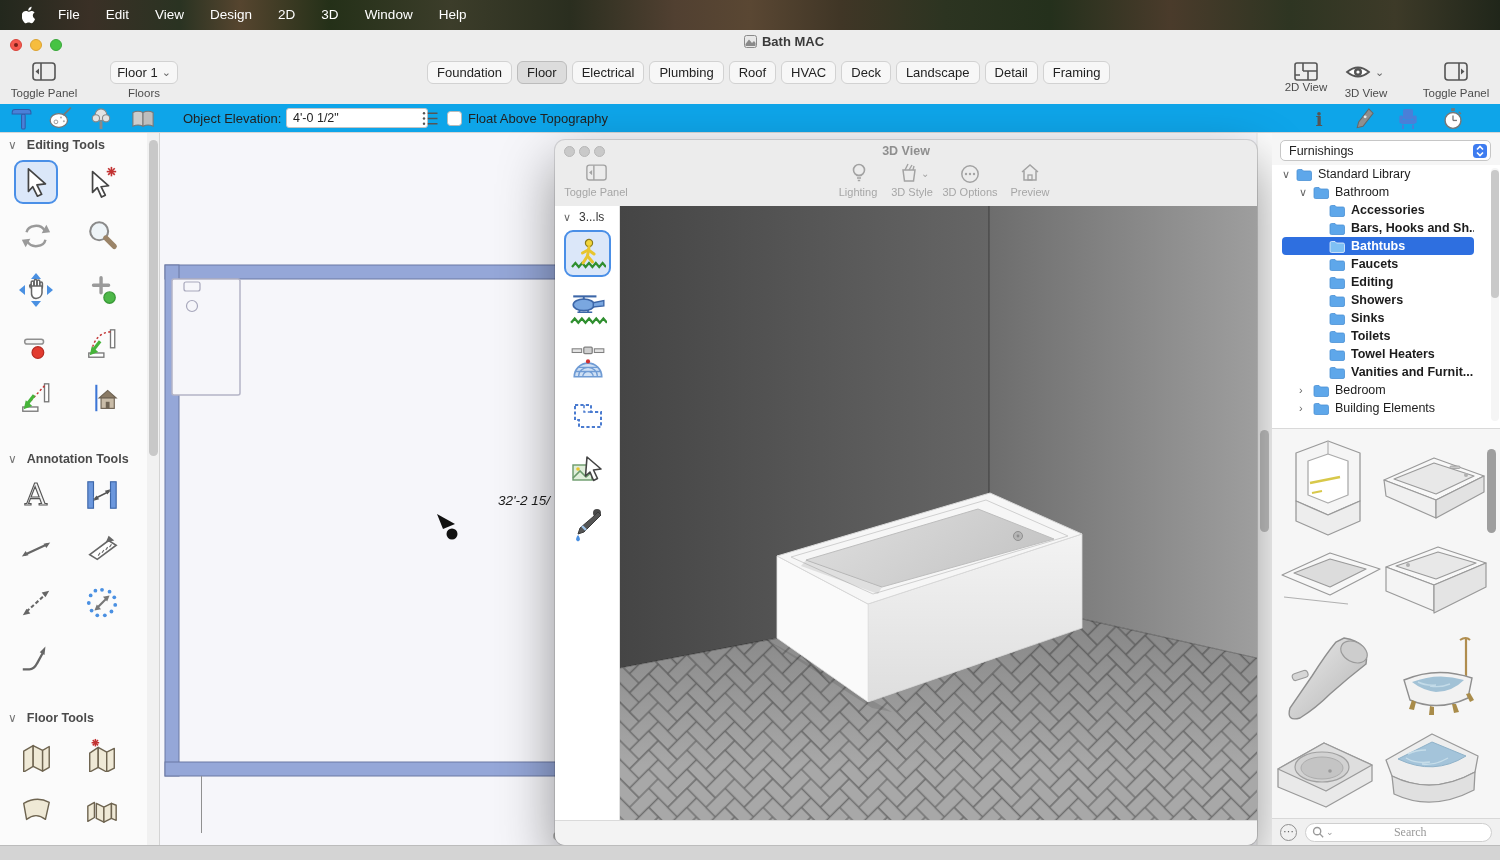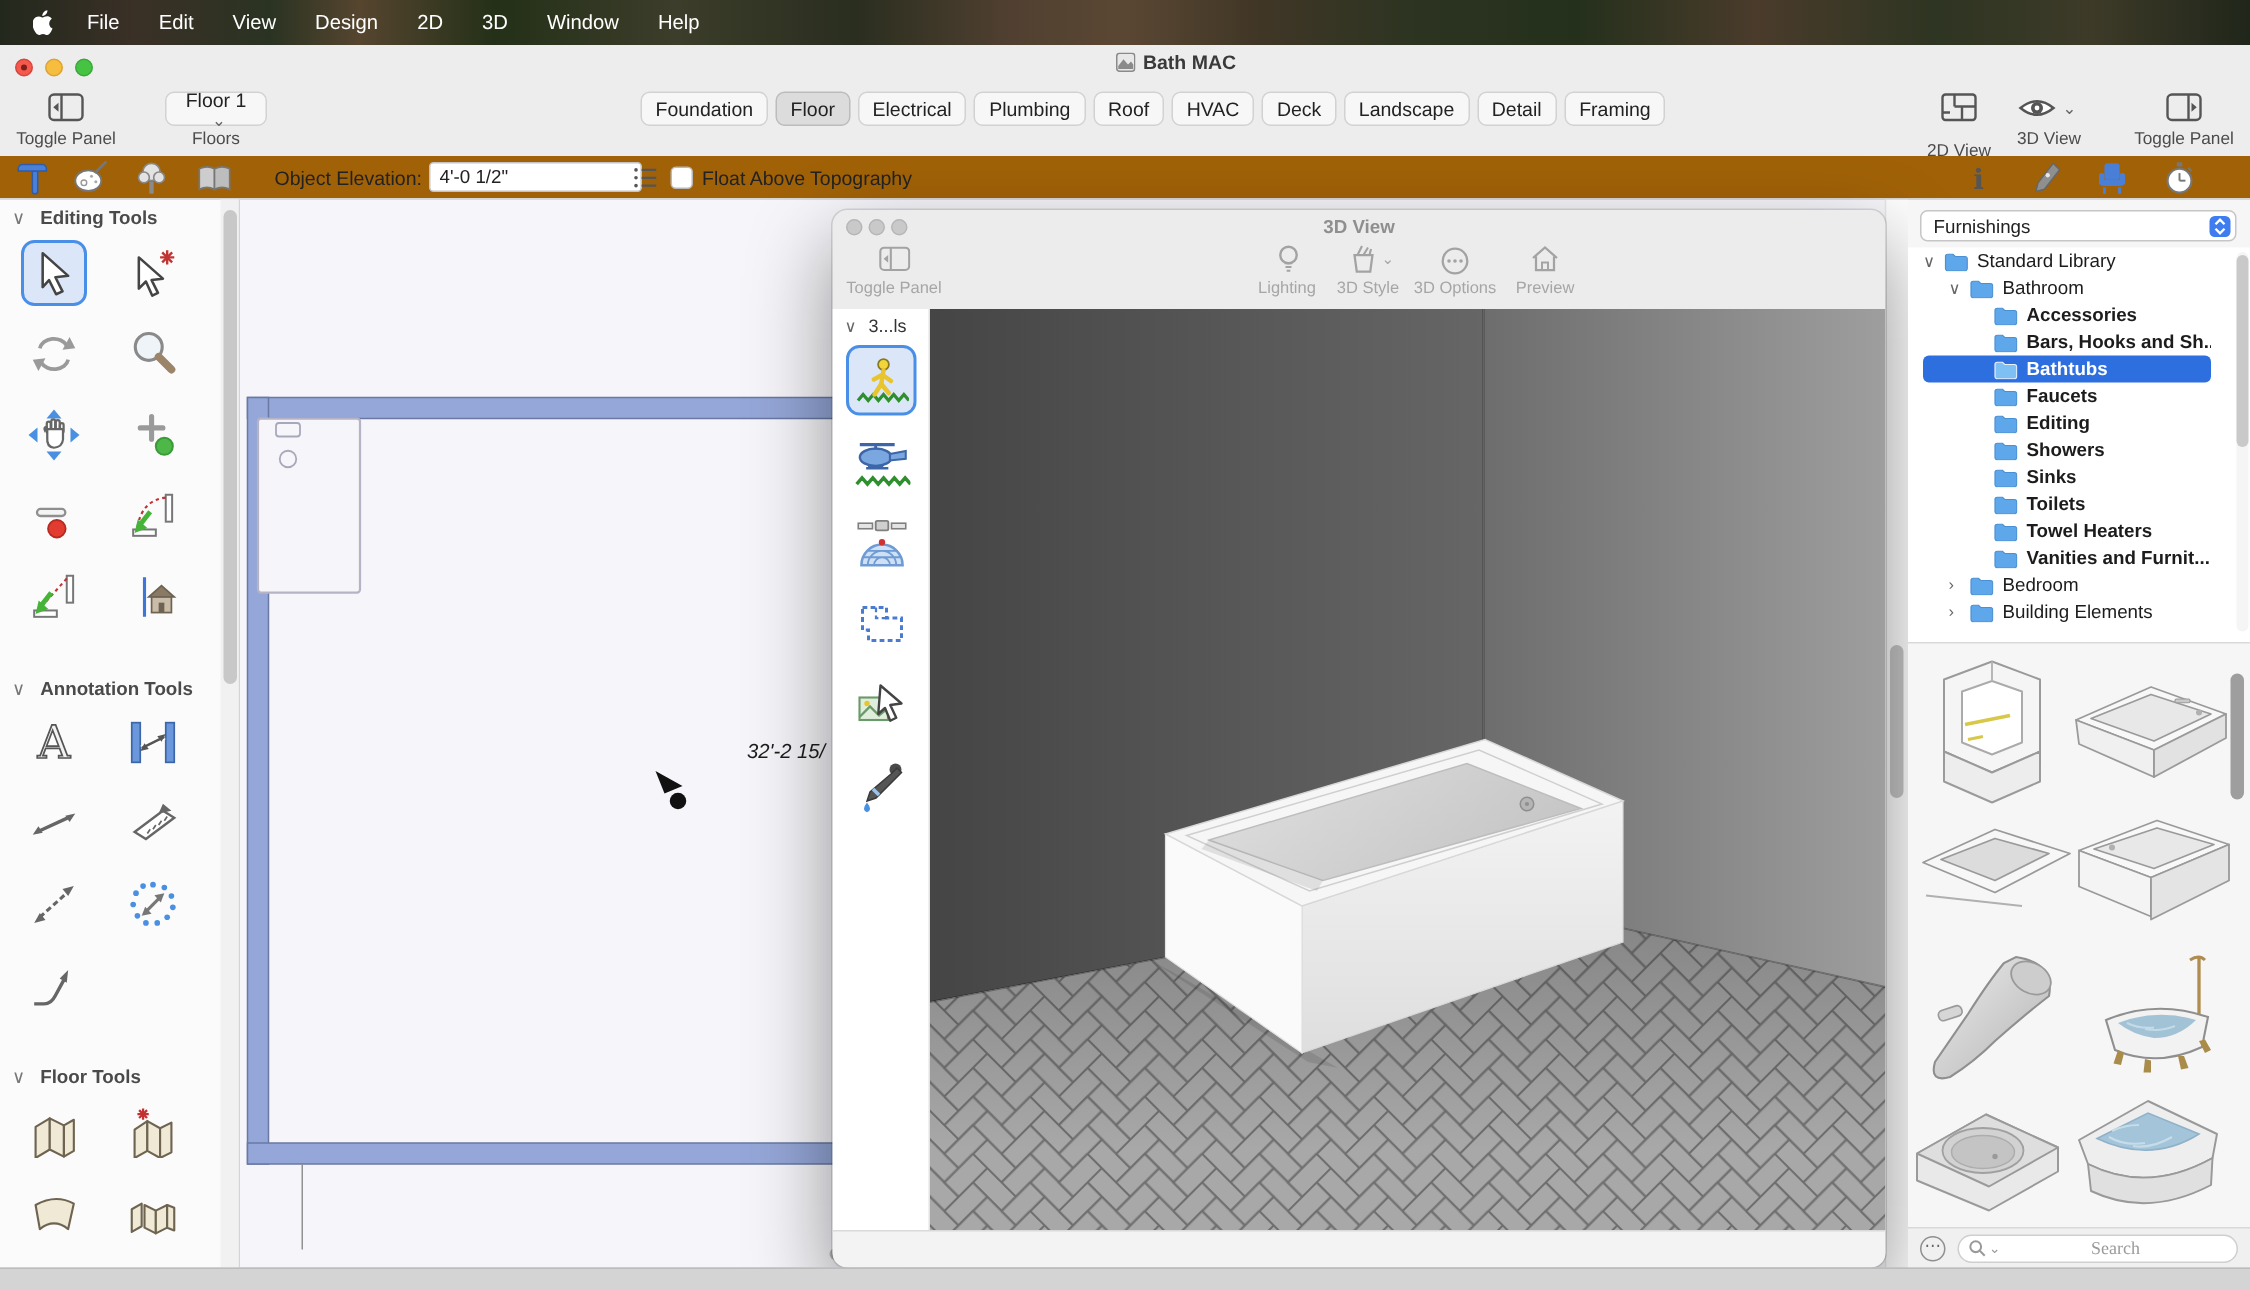--- a/index.html
+++ b/index.html
@@ -19,21 +19,21 @@
   #win-title{left:0;top:4px;width:100%;text-align:center;font-size:13px;font-weight:bold;color:#3a3a3a;margin-left:34px;}
   #win-title svg{vertical-align:-2px;margin-right:5px;}
   .tb-label{position:absolute;font-size:11.5px;color:#4c4c4c;text-align:center;}
   .btnish{background:#f7f7f7;border:1px solid #d2d2d2;border-radius:6px;font-size:13px;color:#222;
           display:flex;align-items:center;justify-content:center;height:23px;box-sizing:border-box;}
   #plan-tabs{left:427px;top:31px;display:flex;gap:5px;}
   #plan-tabs .tab{padding:0 9px;}
   #plan-tabs .tab.sel{background:#dcdcdc;border-color:#bcbcbc;}
   .chev{color:#666;font-size:11px;margin-left:4px;}
   
-  #toolbar2{left:0;top:104px;width:1500px;height:29px;background:#a16207;border-bottom:1px solid #d6d6d6;box-sizing:border-box;}
+  #toolbar2{left:0;top:104px;width:1500px;height:29px;background:#0ea5e9;border-bottom:1px solid #d6d6d6;box-sizing:border-box;}
   .t2icon{position:absolute;top:2px;width:26px;height:26px;}
   #obj-elev-label{left:183px;top:7px;font-size:13px;color:#222;position:absolute;}
   #obj-elev-input{left:286px;top:4px;width:128px;height:18px;position:absolute;border:1px solid #c4c4c4;
       border-radius:3px;font-size:12.5px;padding:0 6px;color:#222;background:#fff;font-family:"Liberation Sans",sans-serif;}
   #float-topo-box{left:447px;top:7px;width:13px;height:13px;position:absolute;background:#fff;border:1px solid #b9b9b9;border-radius:3.5px;}
   #float-topo-label{left:468px;top:7px;font-size:13px;color:#222;position:absolute;}
   
   #palette{left:0;top:133px;width:160px;height:727px;background:#fbfbfb;border-right:1px solid #d4d4d4;box-sizing:border-box;}
   .sec-head{position:absolute;left:8px;font-size:12.5px;font-weight:bold;color:#4a4a4a;display:flex;gap:10px;align-items:center;}
   .sec-head .sh-chev{color:#777;font-weight:normal;font-size:12px;}
@@ -113,21 +113,21 @@
 
   <div class="abs" style="left:32px;top:32px;">
     <svg width="24" height="20" viewBox="0 0 24 20">
         <rect x="1" y="1" width="22" height="17" rx="3" fill="none" stroke="#555" stroke-width="1.6"></rect>
         <line x1="9" y1="1" x2="9" y2="18" stroke="#555" stroke-width="1.6"></line>
         <polygon points="7,6.5 7,12.5 3.5,9.5" fill="#555"></polygon>
       </svg>
   </div>
   <div class="tb-label" style="left:0px;top:57px;width:88px;">Toggle Panel</div>
 
-  <div class="btnish abs" style="left:110px;top:31px;width:68px;flex-direction:column;">
+  <div class="btnish abs" style="left:110px;top:31px;width:68px;">
     <span>Floor 1</span>
       <span class="chev">⌄</span>
   </div>
   <div class="tb-label" style="left:110px;top:57px;width:68px;">Floors</div>
 
   <div id="plan-tabs" class="abs">
     <div class="btnish tab">Foundation</div>
     <div class="btnish tab sel">Floor</div>
     <div class="btnish tab">Electrical</div>
     <div class="btnish tab">Plumbing</div>
@@ -138,21 +138,21 @@
     <div class="btnish tab">Detail</div>
     <div class="btnish tab">Framing</div>
   </div>
 
   <div class="abs" style="left:1294px;top:32px;">
     <svg width="24" height="20" viewBox="0 0 24 20">
         <rect x="1" y="1" width="22" height="17" rx="2" fill="none" stroke="#555" stroke-width="1.6"></rect>
         <path d="M9 1 V9 M9 9 H23 M1 13 H6 M14 9 V18" fill="none" stroke="#555" stroke-width="1.6"></path>
       </svg>
   </div>
-  <div class="tb-label" style="left:1272px;top:65px;width:68px;">2D View</div>
+  <div class="tb-label" style="left:1272px;top:51px;width:68px;">2D View</div>
 
   <div class="abs" style="left:1345px;top:33px;display:flex;align-items:center;">
     <svg width="26" height="18" viewBox="0 0 26 18">
         <path d="M2 9 Q13 0 24 9 Q13 18 2 9 Z" fill="#fff" stroke="#555" stroke-width="1.7"></path>
         <circle cx="13" cy="9" r="4" fill="#555"></circle>
         <circle cx="13" cy="9" r="1.6" fill="#fff"></circle>
       </svg>
     <span class="chev">⌄</span>
   </div>
   <div class="tb-label" style="left:1332px;top:57px;width:68px;">3D View</div>

